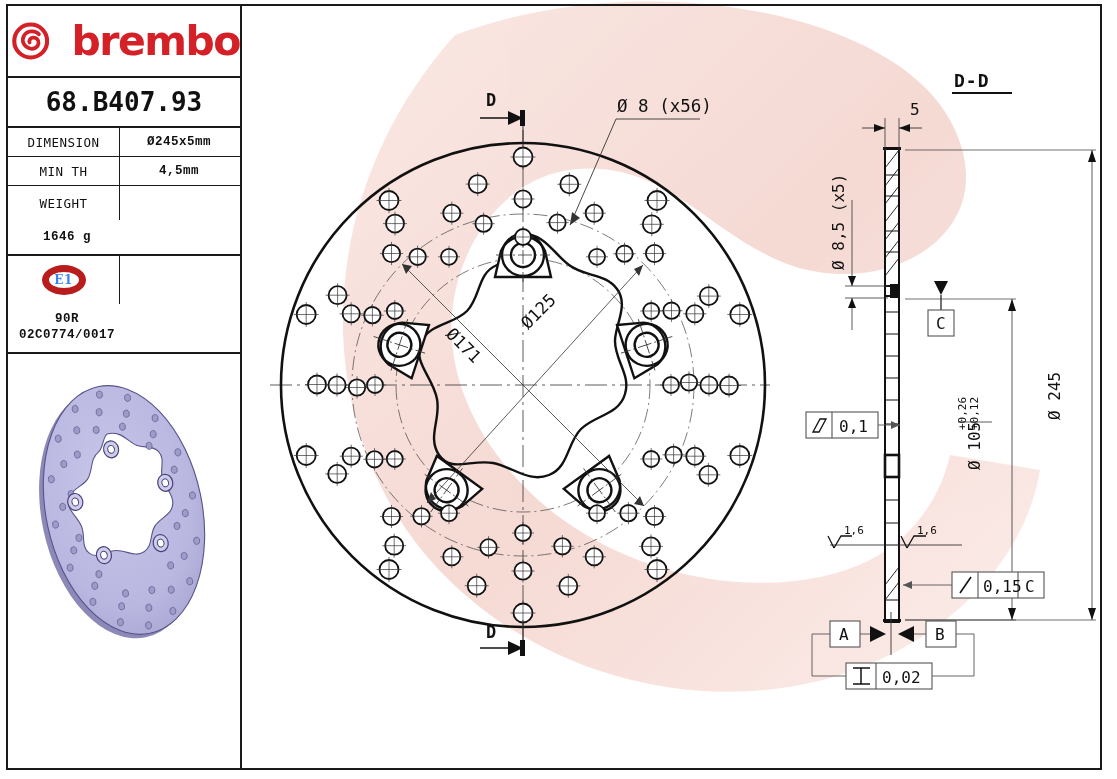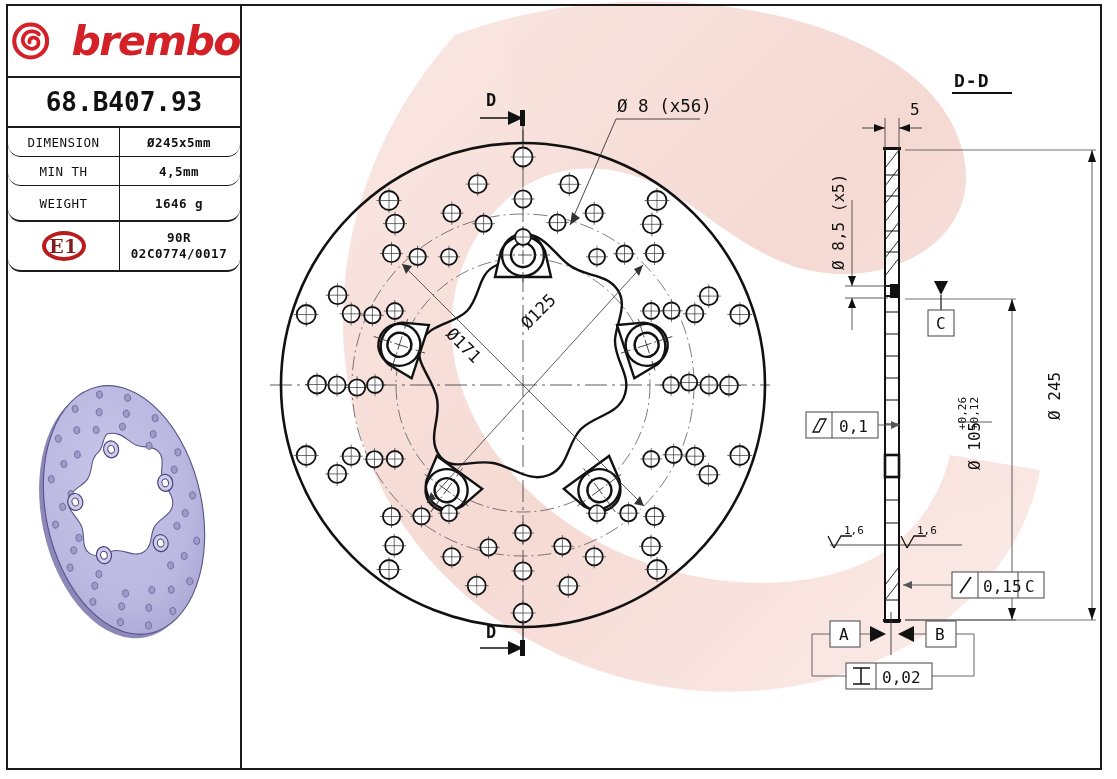--- a/index.html
+++ b/index.html
@@ -52,58 +52,57 @@
     border-bottom: 2px solid #1a1a1a;
     display: flex;
     align-items: stretch;
   }
   .tb-logo {
     height: 72px;
     display: flex;
     align-items: center;
     padding-left: 4px;
     gap: 22px;
-    font-style: italic;
   }
   .logo-text {
     font-family: "DejaVu Sans", sans-serif;
     font-weight: bold;
     font-size: 41px;
     letter-spacing: -1.5px;
     line-height: 1;
   }
   .tb-code {
     height: 50px;
     display: flex;
     align-items: center;
     justify-content: center;
     font-size: 26px;
     font-weight: bold;
     letter-spacing: 0px;
     color: #111;
   }
-  .tb-cellrow { display: flex; border-bottom: 1px solid #1a1a1a; border-radius: 13px; }
-  .tb-cellrow.thick { border-bottom: 2px solid #1a1a1a; }
+  .tb-cellrow { display: flex; border-bottom: 1px solid #1a1a1a; }
+  .tb-cellrow.thick { border-bottom: 2px solid #1a1a1a; flex-direction: column; }
   .tb-k, .tb-v {
     display: flex; align-items: center; justify-content: center;
     font-size: 12.5px; color: #111; text-align: center;
     padding: 2px 3px;
   }
   .tb-k { width: 112px; height: 28px; border-right: 1px solid #1a1a1a; letter-spacing: .5px; }
-  .tb-v { width: 118px; height: 28px; font-weight: bold; letter-spacing: .5px; }
+  .tb-v { width: 118px; height: 28px; font-weight: bold; letter-spacing: .5px; font-family: Liberation Mono, monospace; }
   .tb-k.tall, .tb-v.tall { height: 34px; }
   .tb-k.tall2, .tb-v.tall2 { height: 48px; }
   .tb-v .two-line { line-height: 1.25; }
   .e1-circle {
     width: 44px; height: 30px;
-    border: 4px solid #b91c1c;
+    border: 7px solid #b91c1c;
     border-radius: 50%;
     display: flex; align-items: center; justify-content: center;
     font-family: "DejaVu Serif", serif;
-    font-weight: bold; font-size: 19px; color: #7f1d1d;
+    font-weight: bold; font-size: 12px; color: #3b82f6;
   }
 
   
   #renderbox {
     position: absolute;
     left: 8px; top: 355px;
     width: 232px; height: 310px;
     z-index: 10;
   }
 

